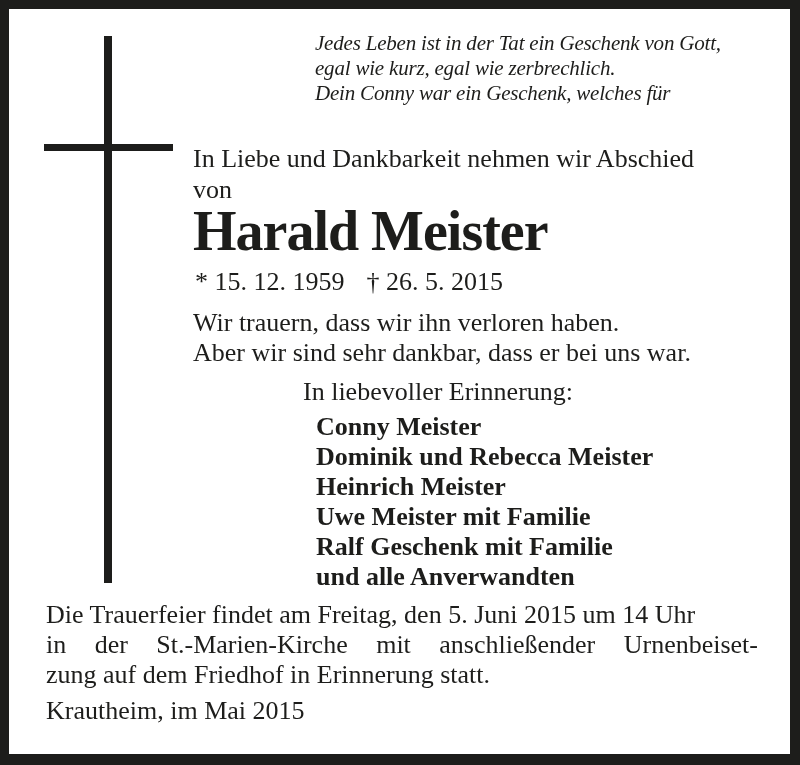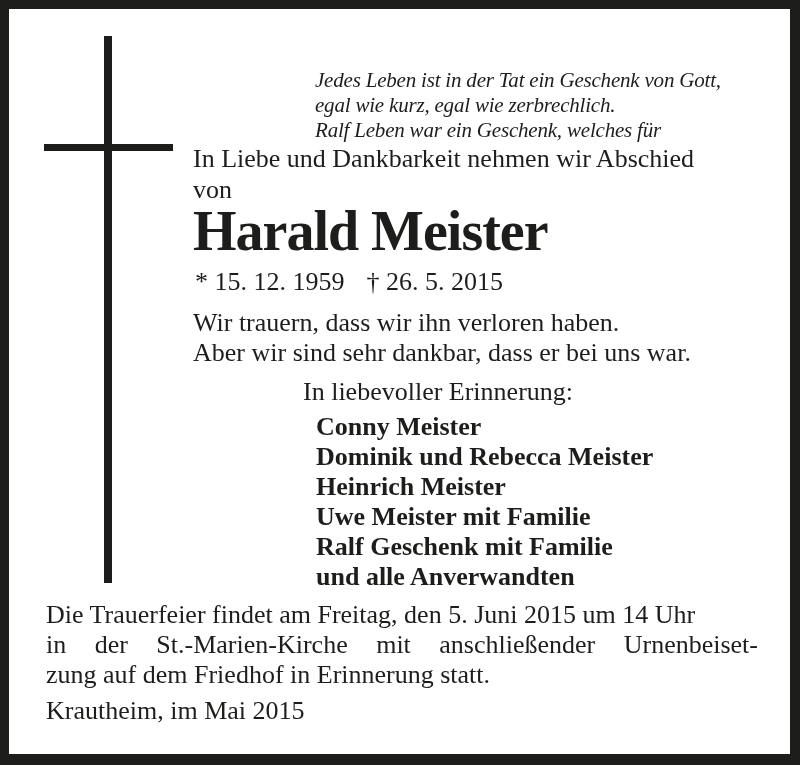--- a/index.html
+++ b/index.html
@@ -40,21 +40,20 @@
   }
 
   
   .quote {
     left: 306px; top: 22px;
     width: 460px;
     font-style: italic;
     font-size: 21px;
     line-height: 25px;
     letter-spacing: -0.2px;
-    margin-top: 37px;
   }
 
   
   .intro {
     left: 184px; top: 134px;
     width: 585px;
     font-size: 26px;
     line-height: 31px;
   }
 
@@ -129,21 +128,21 @@
 <div class="page">
 
   <div class="abs cross">
     <div class="v-bar"></div>
     <div class="h-bar"></div>
   </div>
 
   <div class="abs quote">
     <div>Jedes Leben ist in der Tat ein Geschenk von Gott,</div>
     <div>egal wie kurz, egal wie zerbrechlich.</div>
-    <div>Ralf Leben war ein Geschenk, welches für</div>
+    <div>Dein Conny war ein Geschenk, welches für</div>
   </div>
 
   <div class="abs intro">
     <div>In Liebe und Dankbarkeit nehmen wir Abschied</div>
     <div>von</div>
   </div>
 
   <div class="abs deceased-name">Harald Meister</div>
 
   <div class="abs dates">

